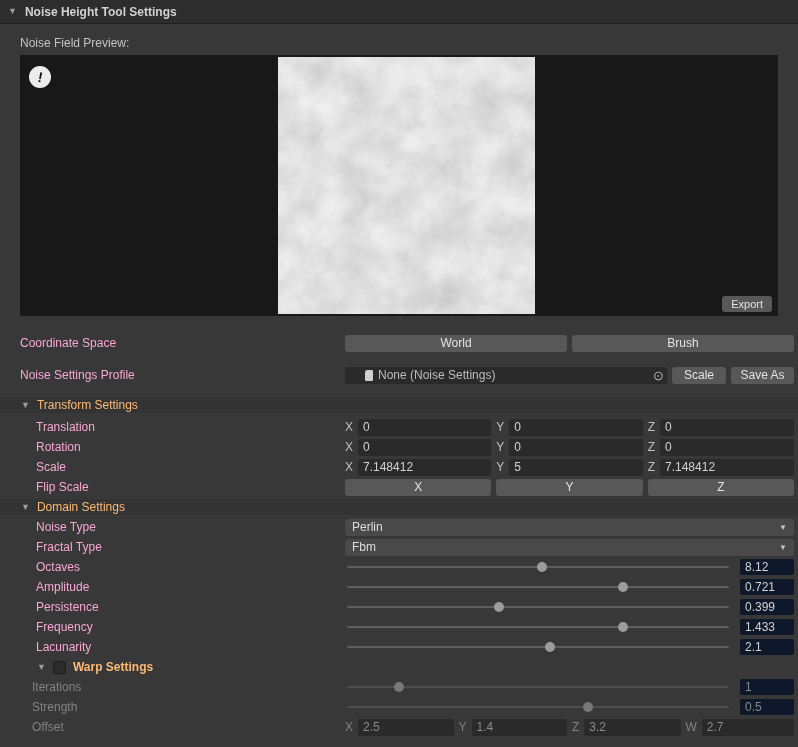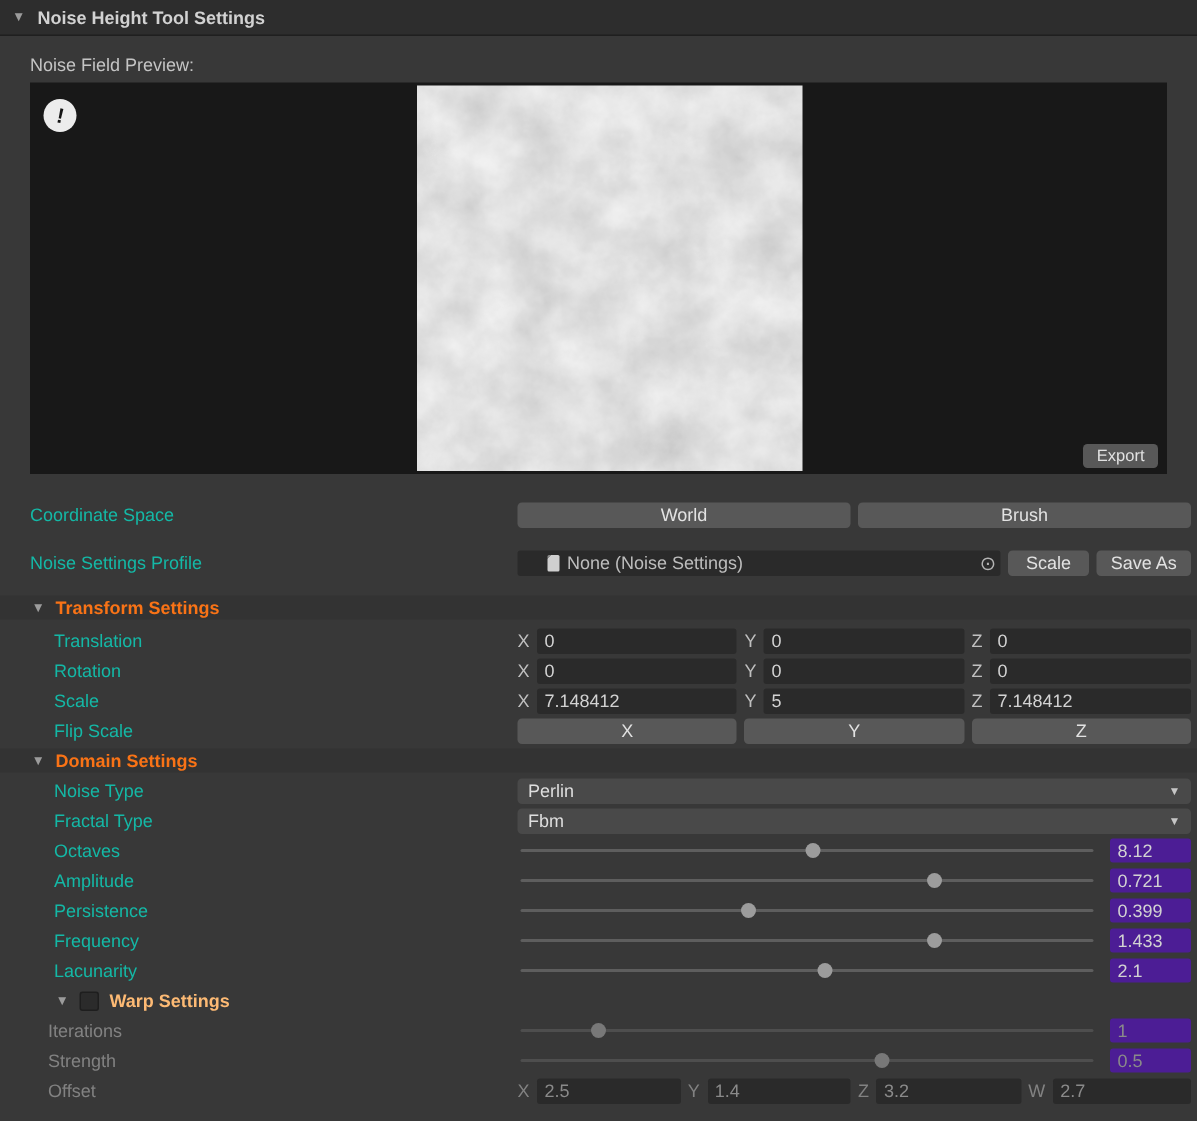--- a/index.html
+++ b/index.html
@@ -28,21 +28,21 @@
   .warn-icon span { transform:rotate(12deg); }
   .btn {
     background:#585858; border-radius:3px; height:17px; line-height:17px;
     text-align:center; color:#e2e2e2; cursor:default; white-space:nowrap;
   }
   .export-btn {
     position:absolute; right:6px; bottom:4px; height:16px; line-height:16px;
     padding:0 9px; font-size:11px;
   }
   .row { display:flex; align-items:center; height:20px; padding-right:4px; }
-  .row-label { flex:0 0 345px; padding-left:20px; color:#14b8a6; white-space:nowrap; }
+  .row-label { flex:0 0 345px; padding-left:20px; color:#f9a8d4; white-space:nowrap; }
   .i1 { padding-left:36px; }
   .i2 { padding-left:32px; }
   .controls { flex:1; display:flex; align-items:center; gap:5px; min-width:0; }
   .grow { flex:1; }
   .w54 { width:54px; flex:0 0 auto; }
   .w64 { width:63px; flex:0 0 auto; }
   .mt17 { margin-top:17px; }
   .mt12 { margin-top:12px; }
   .mt4 { margin-top:4px; }
   .mt2 { margin-top:2px; }
@@ -53,39 +53,39 @@
   .doc-icon {
     width:8px; height:11px; border-radius:1px; flex:0 0 auto;
     background:linear-gradient(135deg,#8a8a8a 2px,#cfcfcf 2px);
   }
   .obj-text { flex:1; color:#bdbdbd; white-space:nowrap; overflow:hidden; }
   .picker { flex:0 0 auto; color:#b4b4b4; font-size:13px; line-height:17px; }
   .section-header {
     height:16px; background:#333333; display:flex; align-items:center;
     gap:7px; padding-left:21px;
   }
-  .sec-title { font-weight:bold; color:#f97316; }
+  .sec-title { font-weight:normal; color:#fdba74; }
   .axis-cell { flex:1; display:flex; align-items:center; gap:5px; min-width:0; }
   .axis { color:#c0c0c0; flex:0 0 auto; }
   .field {
     flex:1; height:17px; background:#2a2a2a; border-radius:2px;
     line-height:17px; padding:0 5px; color:#d2d2d2; min-width:0;
     white-space:nowrap; overflow:hidden;
   }
   .dropdown {
     flex:1; height:17px; background:#494949; border-radius:3px;
     display:flex; align-items:center; justify-content:space-between;
     padding:0 7px; color:#dedede;
   }
   .dd-arrow { font-size:8px; color:#c6c6c6; }
   .slider { position:relative; flex:1; height:20px; margin-right:4px; }
   .track { position:absolute; left:2px; right:2px; top:9px; height:2px; background:#5e5e5e; border-radius:1px; }
   .handle { position:absolute; top:5px; width:10px; height:10px; border-radius:50%; background:#9c9c9c; }
   .val-field {
-    flex:0 0 auto; width:54px; height:16px; background:#4c1d95; border-radius:2px;
+    flex:0 0 auto; width:54px; height:16px; background:#0f172a; border-radius:2px;
     line-height:16px; padding:0 5px; color:#d2d2d2;
   }
   .warp-row { display:flex; align-items:center; height:20px; padding-left:37px; gap:7px; }
   .checkbox { width:13px; height:13px; background:#2b2b2b; border:1px solid #1e1e1e; border-radius:2px; }
   .warp-title { font-weight:bold; color:#fdba74; }
   .dis .row-label, .dis .axis { color:#828282; }
   .dis .field, .dis .val-field { color:#8a8a8a; }
   .dis .handle { background:#787878; }
   .dis .track { background:#4e4e4e; }
 </style>

